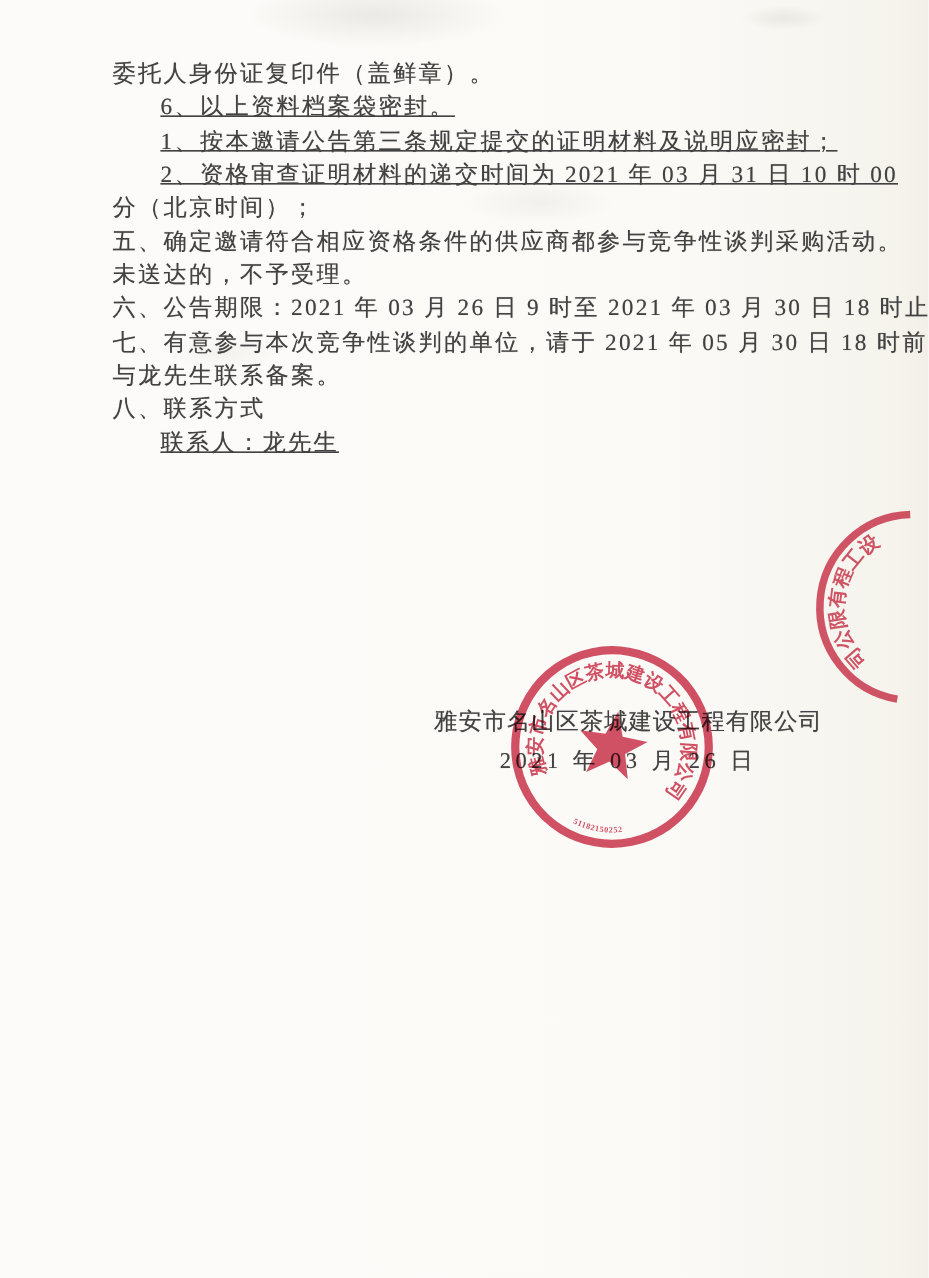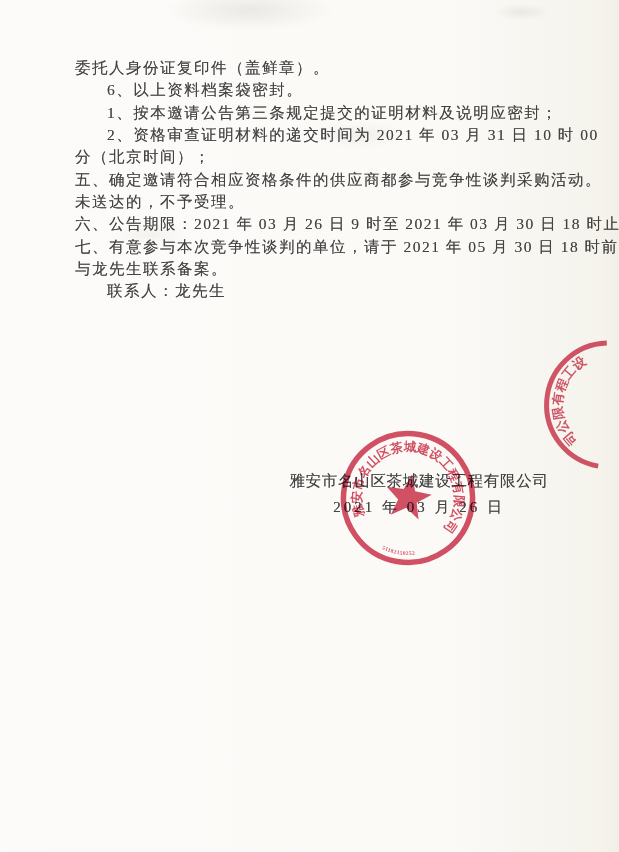--- a/index.html
+++ b/index.html
@@ -11,30 +11,30 @@
       radial-gradient(ellipse 120px 30px at 250px 10px, rgba(165,162,150,0.20), transparent 70%),
       radial-gradient(ellipse 40px 12px at 522px 12px, rgba(170,166,155,0.18), transparent 70%),
       radial-gradient(ellipse 70px 20px at 360px 135px, rgba(175,170,158,0.13), transparent 70%),
       radial-gradient(ellipse 55px 16px at 150px 235px, rgba(175,170,158,0.11), transparent 70%),
       linear-gradient(90deg, #fcfbf9 0%, #fbfaf7 72%, #f5f3ec 97%, #f1efe8 100%);
     font-family: "Liberation Serif", "DejaVu Serif", serif;
   }
   .page { position: absolute; inset: 0; }
   .doc-text {
     position: absolute;
-    left: 75px; top: 57px; width: 520px;
+    left: 75px; top: 39px; width: 520px;
     font-size: 15.5px;
     line-height: 22.35px;
     letter-spacing: 1.5px;
     color: #424242;
     text-shadow: 0 0 0.5px rgba(70,70,70,0.55);
     white-space: nowrap;
   }
   .line { height: 22.35px; }
-  .line.indent { padding-left: 32px; }
+  .line.indent { padding-left: 32px; text-decoration: underline; }
   .signature {
     position: absolute;
     left: 278px; top: 471px; width: 282px;
     color: #424242;
     text-shadow: 0 0 0.5px rgba(70,70,70,0.55);
     text-align: center;
     white-space: nowrap;
   }
   .signature .company { font-size: 15.5px; letter-spacing: 0.7px; }
   .signature .date { font-size: 15px; letter-spacing: 3px; margin-top: 6px; font-family: Liberation Serif, serif; }
@@ -56,20 +56,21 @@
     <div class="line">委托人身份证复印件（盖鲜章）。</div>
     <div class="line indent">6、以上资料档案袋密封。</div>
     <div class="line indent">1、按本邀请公告第三条规定提交的证明材料及说明应密封；</div>
     <div class="line indent">2、资格审查证明材料的递交时间为 2021 年 03 月 31 日 10 时 00</div>
     <div class="line">分（北京时间）；</div>
     <div class="line">五、确定邀请符合相应资格条件的供应商都参与竞争性谈判采购活动。</div>
     <div class="line">未送达的，不予受理。</div>
     <div class="line">六、公告期限：2021 年 03 月 26 日 9 时至 2021 年 03 月 30 日 18 时止。</div>
     <div class="line">七、有意参与本次竞争性谈判的单位，请于 2021 年 05 月 30 日 18 时前</div>
     <div class="line">与龙先生联系备案。</div>
+    <div class="line">八、联系方式</div>
     <div class="line indent">联系人：龙先生</div>
   </div>
 
   <div class="signature">
     <div class="company">雅安市名山区茶城建设工程有限公司</div>
     <div class="date">2021 年 03 月 26 日</div>
   </div>
 
   <svg id="main-seal" class="seal-svg" width="150" height="150" viewBox="0 0 150 150">
     <g transform="rotate(10 75 75)" opacity="0.88">

